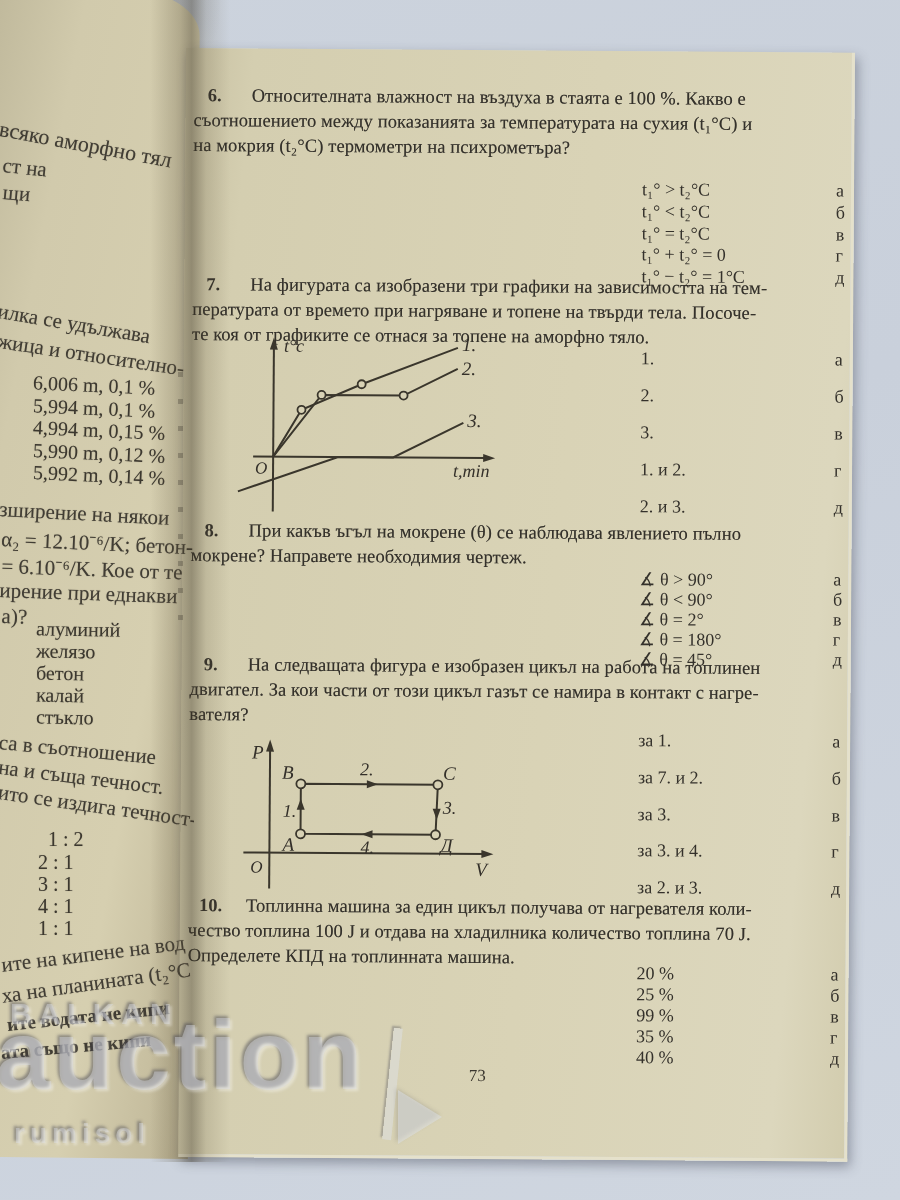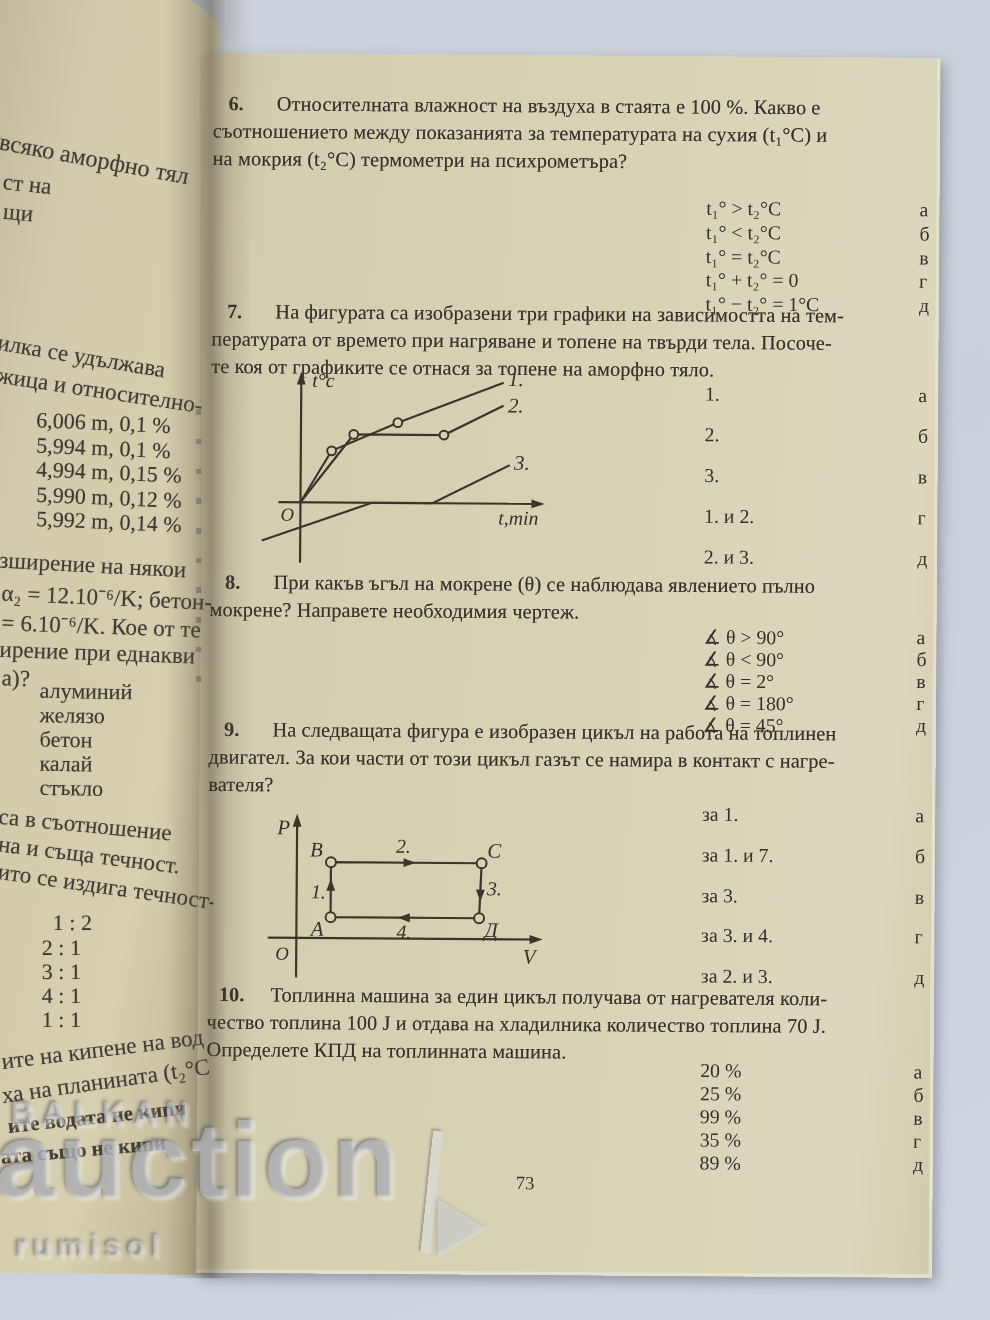--- a/index.html
+++ b/index.html
@@ -220,21 +220,21 @@
       <text x="133" y="116" font-size="18">4.</text>
     </svg>
   </div>
 
   <div class="opts" style="left:435px;top:679px">
     <div class="orow" style="top:0">
         <span class="otext">за 1.</span>
         <span class="olet">а</span>
       </div>
     <div class="orow" style="top:37px">
-        <span class="otext">за 1. и 7.</span>
+        <span class="otext">за 7. и 2.</span>
         <span class="olet">б</span>
       </div>
     <div class="orow" style="top:74px">
         <span class="otext">за 3.</span>
         <span class="olet">в</span>
       </div>
     <div class="orow" style="top:110px">
         <span class="otext">за 3. и 4.</span>
         <span class="olet">г</span>
       </div>
@@ -261,21 +261,21 @@
       </div>
     <div class="orow" style="top:42px">
         <span class="otext">99 %</span>
         <span class="olet">в</span>
       </div>
     <div class="orow" style="top:63px">
         <span class="otext">35 %</span>
         <span class="olet">г</span>
       </div>
     <div class="orow" style="top:84px">
-        <span class="otext">89 %</span>
+        <span class="otext">40 %</span>
         <span class="olet">д</span>
       </div>
   </div>
 
   <div id="page-num">73</div>
 </div>
 
 <div class="abs" id="left-content">
   <div class="lf" style="left:2px;top:116px;font-size:22px;transform:rotate(10.5deg)">всяко аморфно тял</div>
   <div class="lf" style="left:4px;top:153px;transform:rotate(6deg)">ст на</div>

